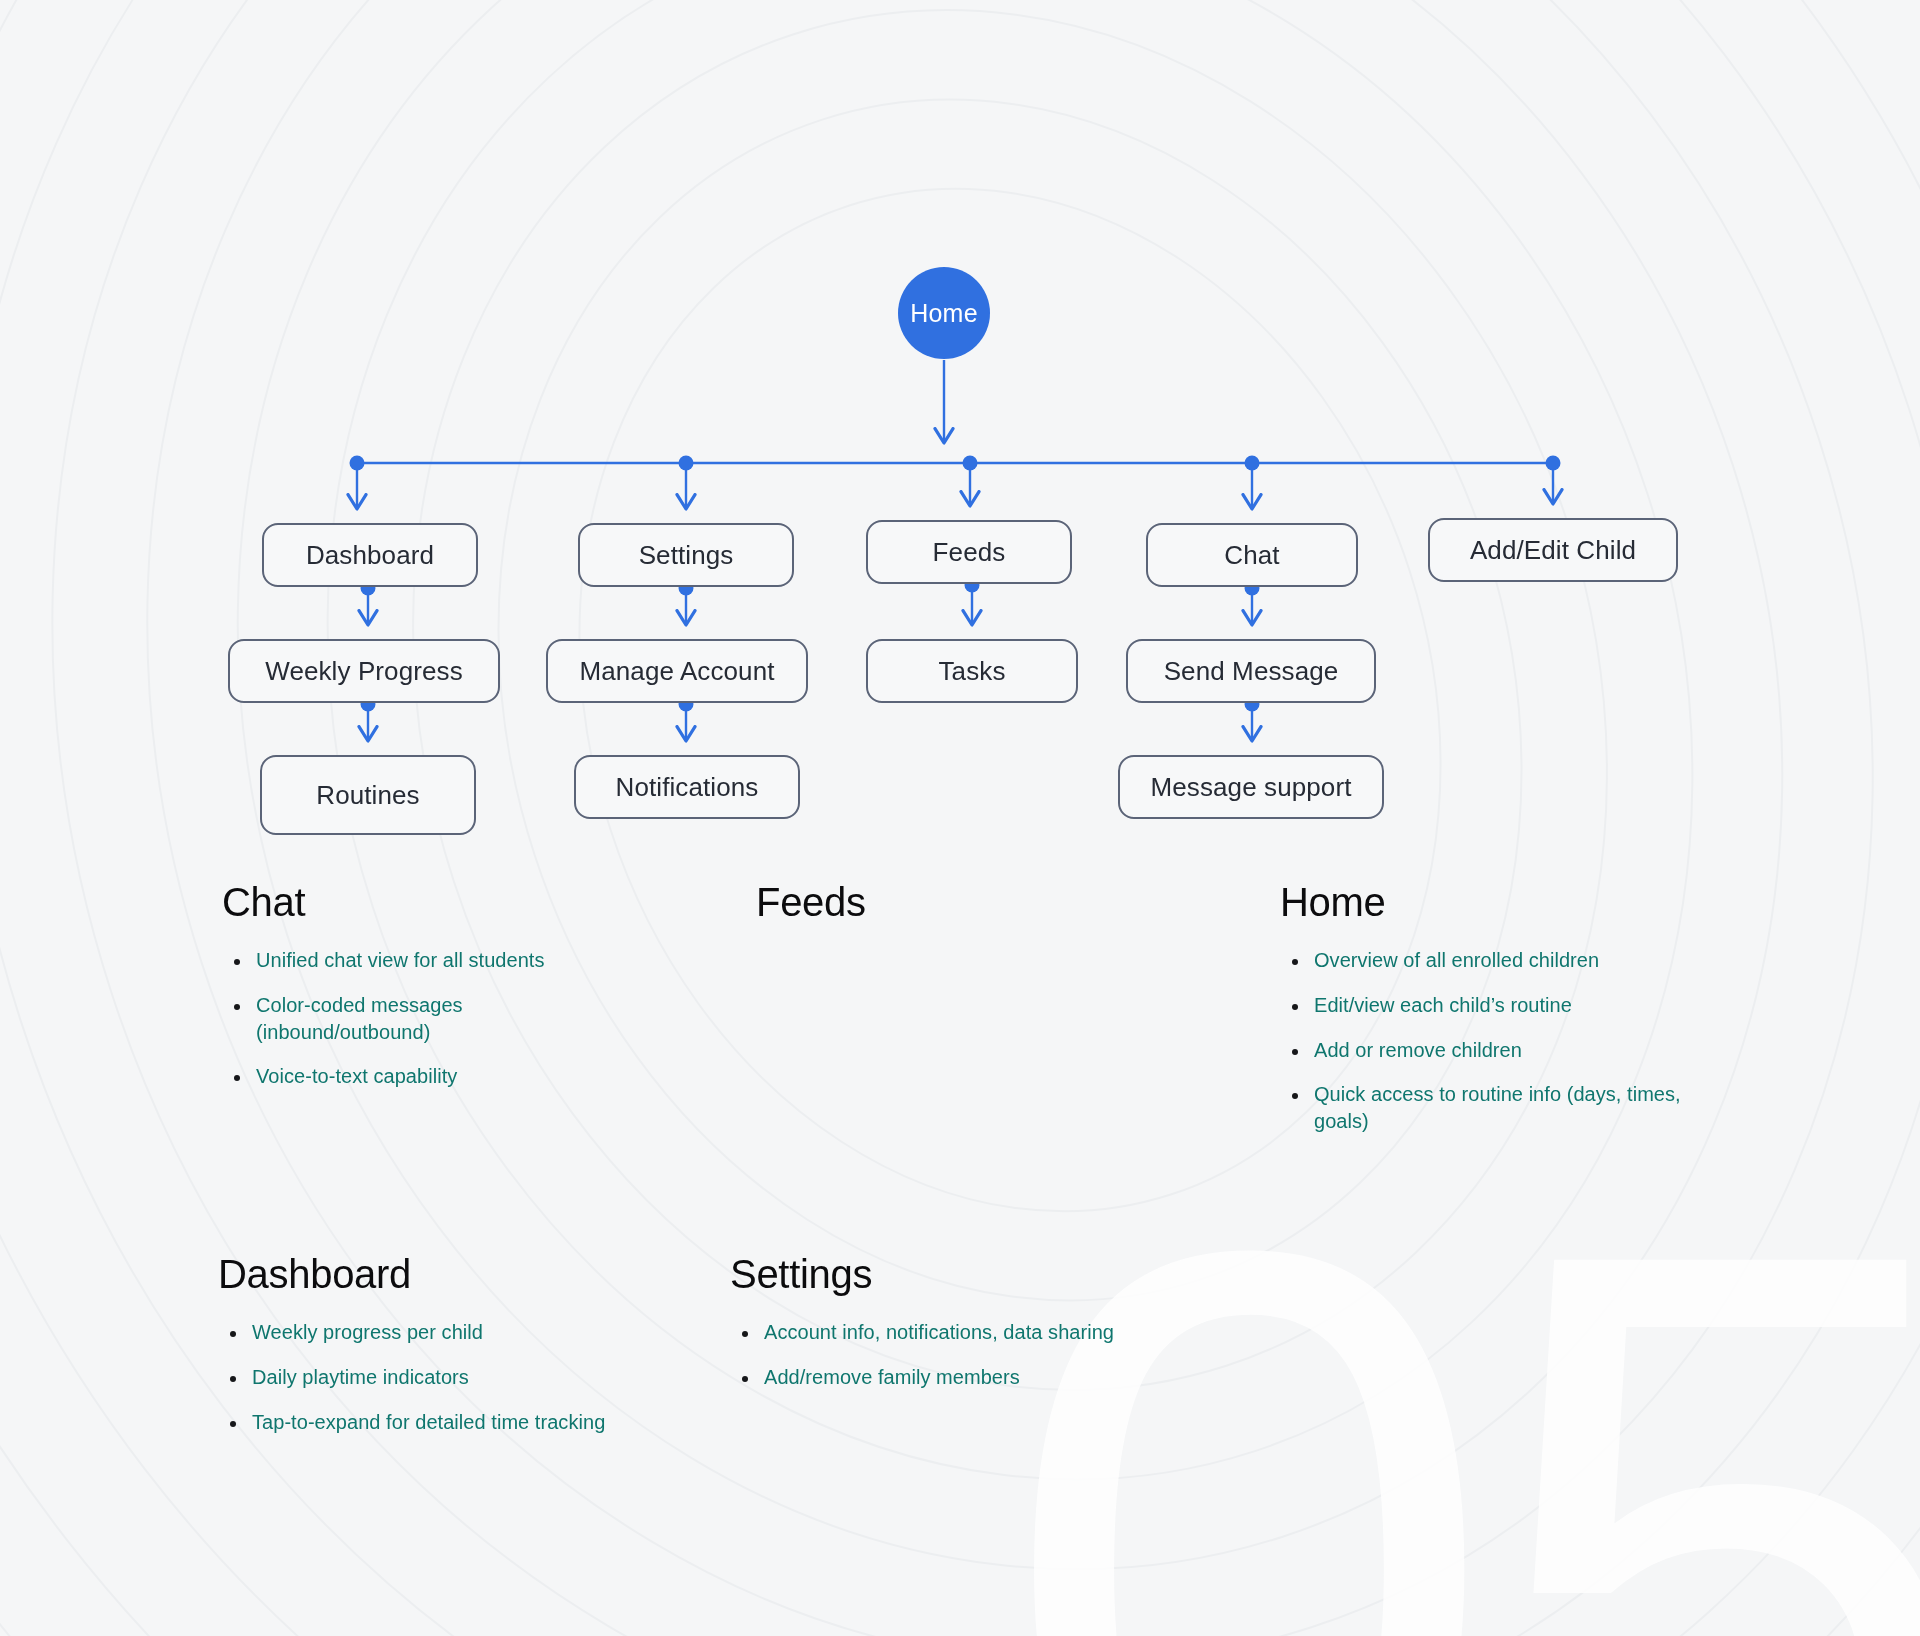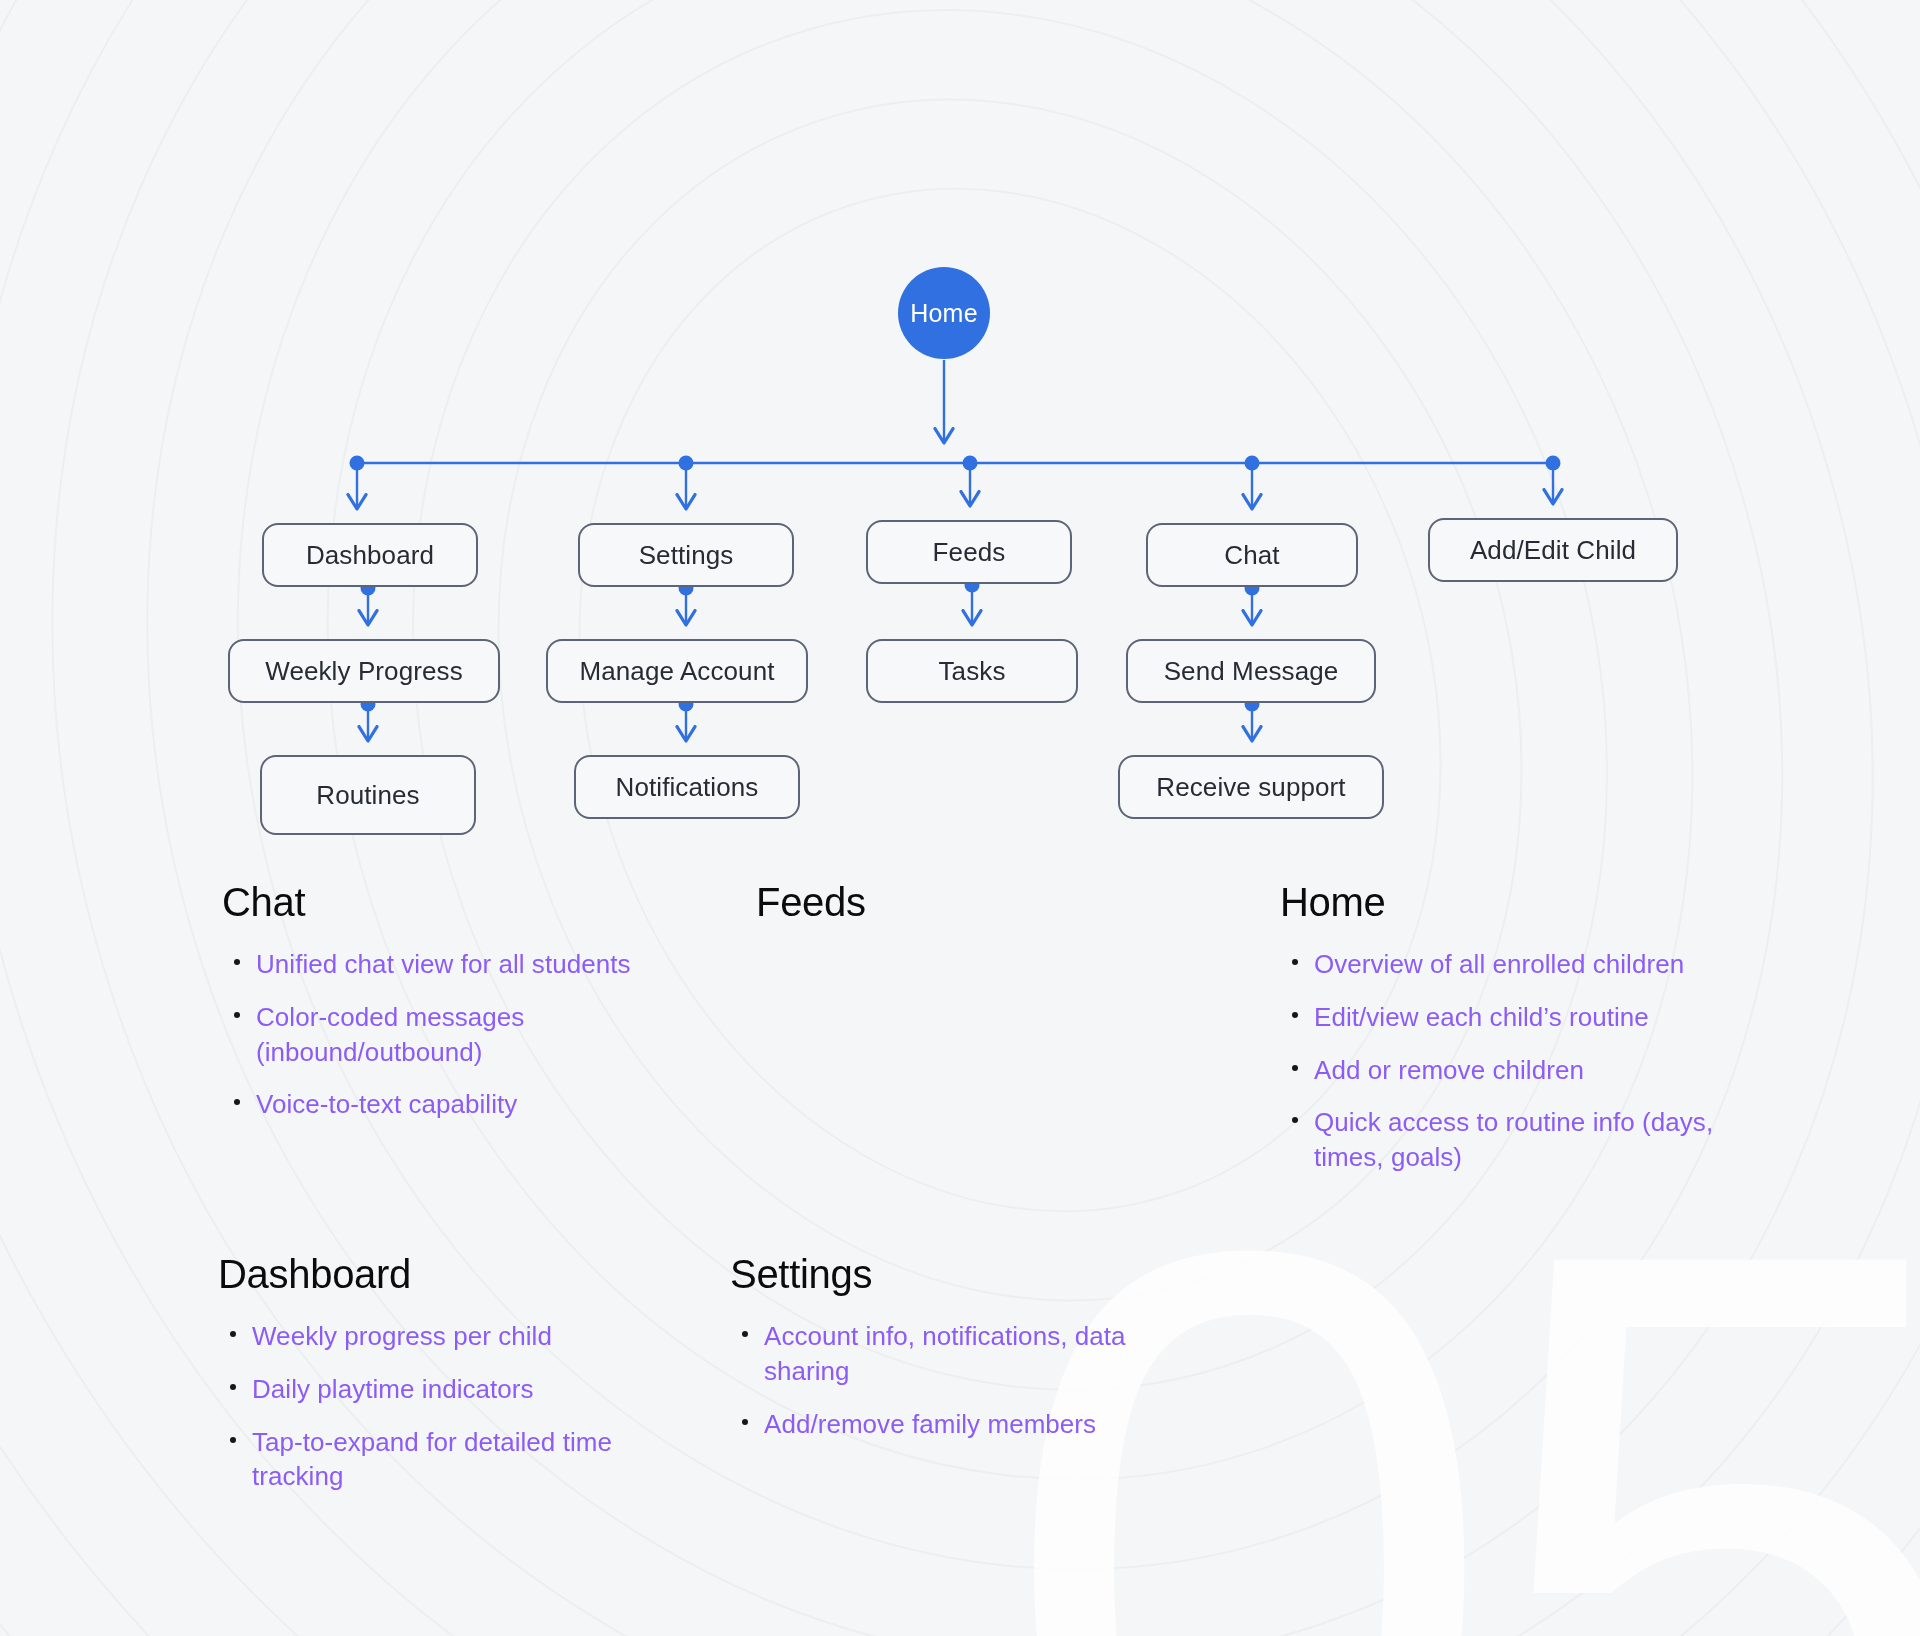--- a/index.html
+++ b/index.html
@@ -101,23 +101,23 @@
     letter-spacing: -0.3px;
   }
   .detail-list {
     margin: 0;
     padding: 0;
     list-style: none;
   }
   .detail-list li {
     position: relative;
     padding-left: 34px;
-    font-size: 26px;
+    font-size: 20px;
     line-height: 1.34;
-    color: #8b5cf6;
+    color: #0f766e;
     margin-bottom: 18px;
     letter-spacing: 0.05px;
   }
   .detail-list li::before {
     content: "";
     position: absolute;
     left: 12px;
     top: 12px;
     width: 6px;
     height: 6px;
@@ -224,21 +224,21 @@
   <span>Send Message</span>
 </div>
 
 <div class="node" style="left:260px; top:755px; width:216px; height:80px;">
   <span>Routines</span>
 </div>
 <div class="node" style="left:574px; top:755px; width:226px; height:64px;">
   <span>Notifications</span>
 </div>
 <div class="node" style="left:1118px; top:755px; width:266px; height:64px;">
-  <span>Receive support</span>
+  <span>Message support</span>
 </div>
 
 <div id="details">
 
   <div class="detail-row" style="left:0; top:0;">
 
     <div class="detail-col" style="margin-left:222px; width:420px;">
       <h2 class="detail-title">Chat</h2>
       <ul class="detail-list">
         <li>Unified chat view for all students</li>

